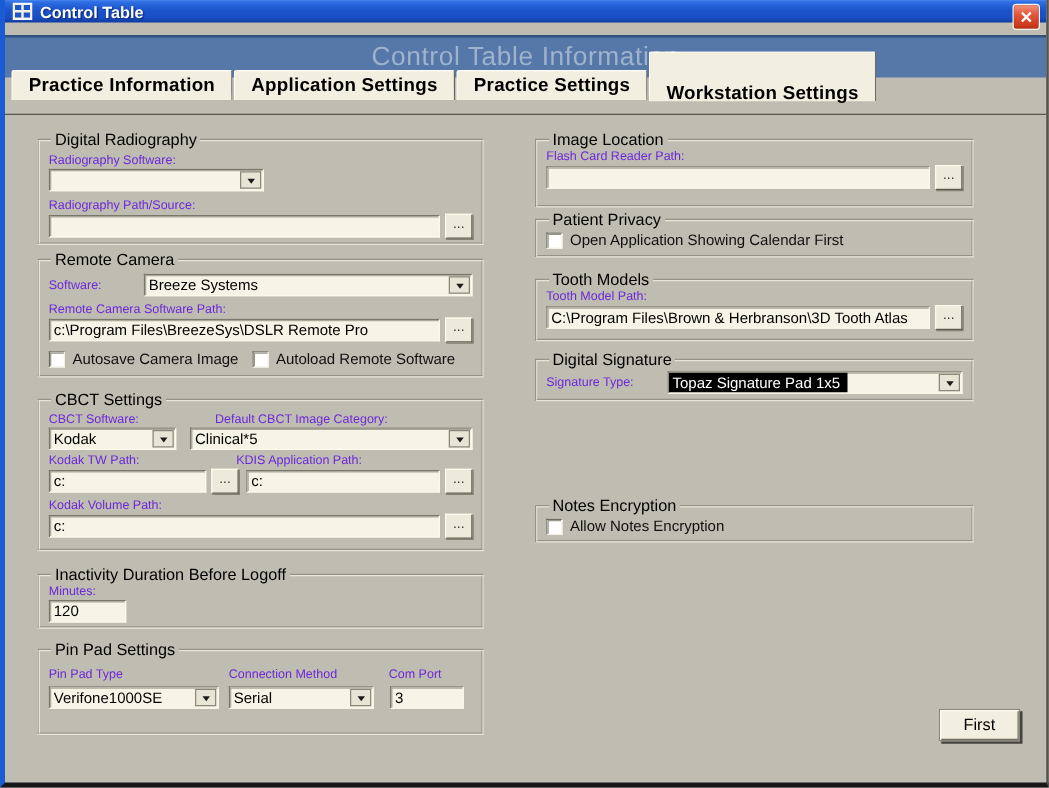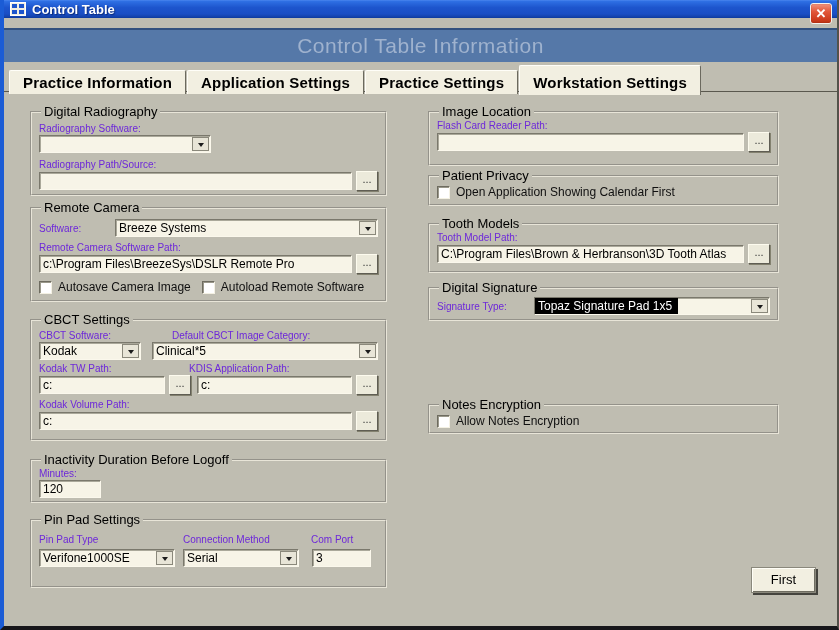--- a/index.html
+++ b/index.html
@@ -37,30 +37,30 @@
   .headerband {
     position:absolute; top:28px; left:0; right:0; height:34px;
     background: #5578a8;
     border-top:2px solid #33517e;
     color:#9fb2ce; font-size:21px; font-weight:normal;
     text-align:center; line-height:31px;
     letter-spacing:.5px;
   }
   
   .tabline { position:absolute; top:91px; left:0; right:0; height:1px; background:#5a584e; z-index:1; }
-  .tabstrip { position:absolute; top:64px; left:5px; right:0; height:30px; display:flex; align-items:flex-end; z-index:2; }
+  .tabstrip { position:absolute; top:50px; left:5px; right:0; height:30px; display:flex; align-items:flex-end; z-index:2; }
   .tab {
     height:24px; padding:3px 13px 0; margin-right:1px;
     background:#f2efe1;
     border:1px solid; border-color:#fffef8 #6b695e #6b695e #fffef8; border-bottom:none;
     border-radius:2px 2px 0 0;
     font-size:15px; font-weight:bold; letter-spacing:.2px; color:#000;
     white-space:nowrap; cursor:default;
   }
-  .tab.active { height:30px; padding-top:8px; margin-bottom:-1px; }
+  .tab.active { height:40px; padding-top:24px; margin-bottom:-1px; }
   
   .group {
     position:absolute;
     border:2px groove #e8e5d8;
     padding:1px 7px 0 7px;
     overflow:hidden;
   }
   .group legend { font-size:13px; font-weight:normal; color:#000; padding:0 3px; margin-left:2px; }
   .lbl { font-size:10px; color:#6d28d9; margin:3px 0 1px; white-space:nowrap; }
   .row { display:flex; align-items:center; }

